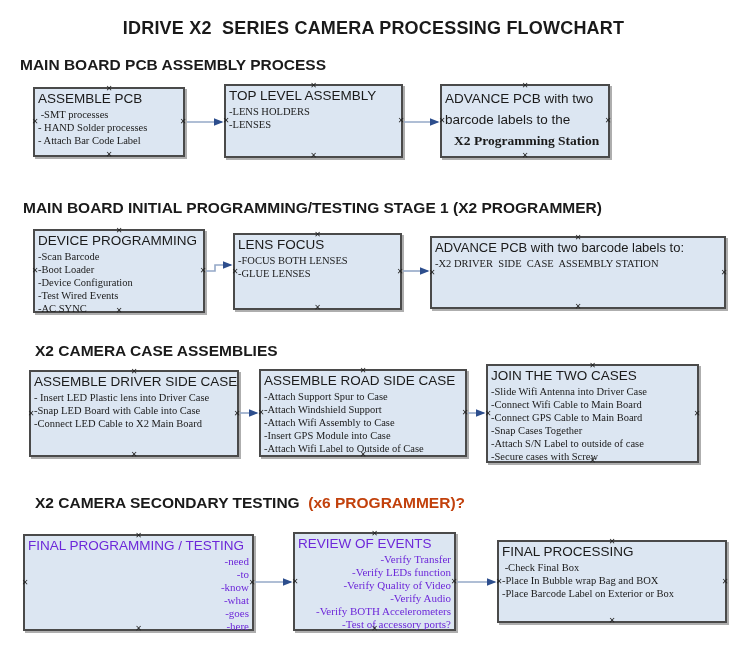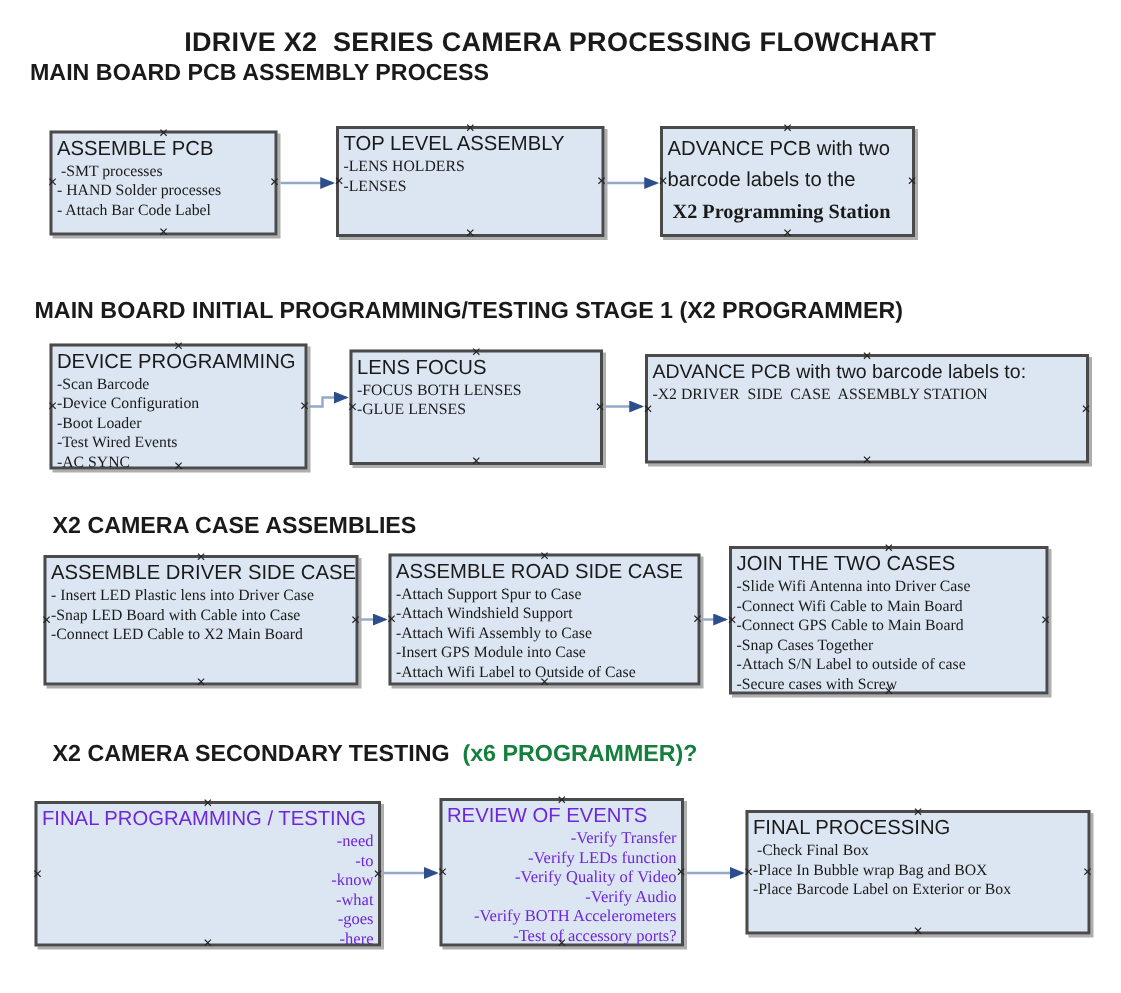--- a/index.html
+++ b/index.html
@@ -7,51 +7,51 @@
     position:relative;width:747px;height:662px;background:#ffffff;overflow:hidden;
     font-family:"Liberation Sans","DejaVu Sans",sans-serif;color:#1a1a1a;border-radius:16px;
   }
   .title{
     position:absolute;top:18px;left:0;width:100%;text-align:center;
     font-size:18px;font-weight:bold;white-space:pre;letter-spacing:.2px;
   }
   .sec-heading{
     position:absolute;font-size:15.5px;font-weight:bold;white-space:pre;
   }
-  .sec-heading .red-part{color:#15803d;}
+  .sec-heading .red-part{color:#c2410c;}
   .box{
     position:absolute;box-sizing:border-box;background:#dce6f2;
     border:2px solid #4a4a4a;box-shadow:2px 2px 0 #aeaeae;
     padding:2px 3px 0 3px;overflow:visible;z-index:1;
   }
   .box-title{font-size:13.5px;font-weight:normal;white-space:pre;line-height:16px;margin-bottom:1px;}
   .box.wide .box-title{font-size:13px;}
   .item{font-size:10.5px;line-height:13px;white-space:pre;font-family:Liberation Serif, serif;}
-  .box.bold-items .item{font-weight:bold;font-size:13.5px;line-height:21px;}
+  .box.bold-items .item{font-weight:bold;font-size:13.5px;line-height:21px;text-align:center;}
   .box.bold-items .box-title{line-height:21px;margin-bottom:0;}
   .box.red .box-title,.box.red .item{color:#6d28d9;}
   .box.red .item{font-size:11px;line-height:13px;text-align:right;}
   .cp{
     position:absolute;font-size:8px;line-height:8px;color:#222;z-index:6;
     transform:translate(-50%,-50%);font-weight:normal;
   }
   .cp-t{left:50%;top:0;}
   .cp-b{left:50%;top:100%;}
   .cp-l{left:0;top:50%;}
   .cp-r{left:100%;top:50%;}
   .arrows{position:absolute;left:0;top:0;width:747px;height:662px;z-index:5;pointer-events:none;}
 </style>
 </head>
 <body>
 
 <div class="canvas">
 
   <div class="title">IDRIVE X2  SERIES CAMERA PROCESSING FLOWCHART</div>
 
-  <div class="sec-heading" style="left:20px;top:40px;">MAIN BOARD PCB ASSEMBLY PROCESS</div>
+  <div class="sec-heading" style="left:20px;top:56px;">MAIN BOARD PCB ASSEMBLY PROCESS</div>
   <div class="sec-heading" style="left:23px;top:199px;">MAIN BOARD INITIAL PROGRAMMING/TESTING STAGE 1 (X2 PROGRAMMER)</div>
   <div class="sec-heading" style="left:35px;top:342px;">X2 CAMERA CASE ASSEMBLIES</div>
   <div class="sec-heading" style="left:35px;top:494px;"><span>X2 CAMERA SECONDARY TESTING  </span><span class="red-part">(x6 PROGRAMMER)?</span></div>
 
   <div class="box" style="left:33px;top:87px;width:152px;height:70px;">
     <span class="cp cp-t">✕</span>
       <span class="cp cp-b">✕</span>
       <span class="cp cp-l">✕</span>
       <span class="cp cp-r">✕</span>
     <div class="box-title">ASSEMBLE PCB</div>
@@ -86,22 +86,22 @@
   </div>
 
   <div class="box" style="left:33px;top:229px;width:172px;height:84px;">
     <span class="cp cp-t">✕</span>
       <span class="cp cp-b">✕</span>
       <span class="cp cp-l">✕</span>
       <span class="cp cp-r">✕</span>
     <div class="box-title">DEVICE PROGRAMMING</div>
     <div class="box-items">
         <div class="item">-Scan Barcode</div>
+        <div class="item">-Boot Loader</div>
         <div class="item">-Device Configuration</div>
-        <div class="item">-Boot Loader</div>
         <div class="item">-Test Wired Events</div>
         <div class="item">-AC SYNC</div>
       </div>
   </div>
 
   <div class="box" style="left:233px;top:233px;width:169px;height:77px;">
     <span class="cp cp-t">✕</span>
       <span class="cp cp-b">✕</span>
       <span class="cp cp-l">✕</span>
       <span class="cp cp-r">✕</span>

